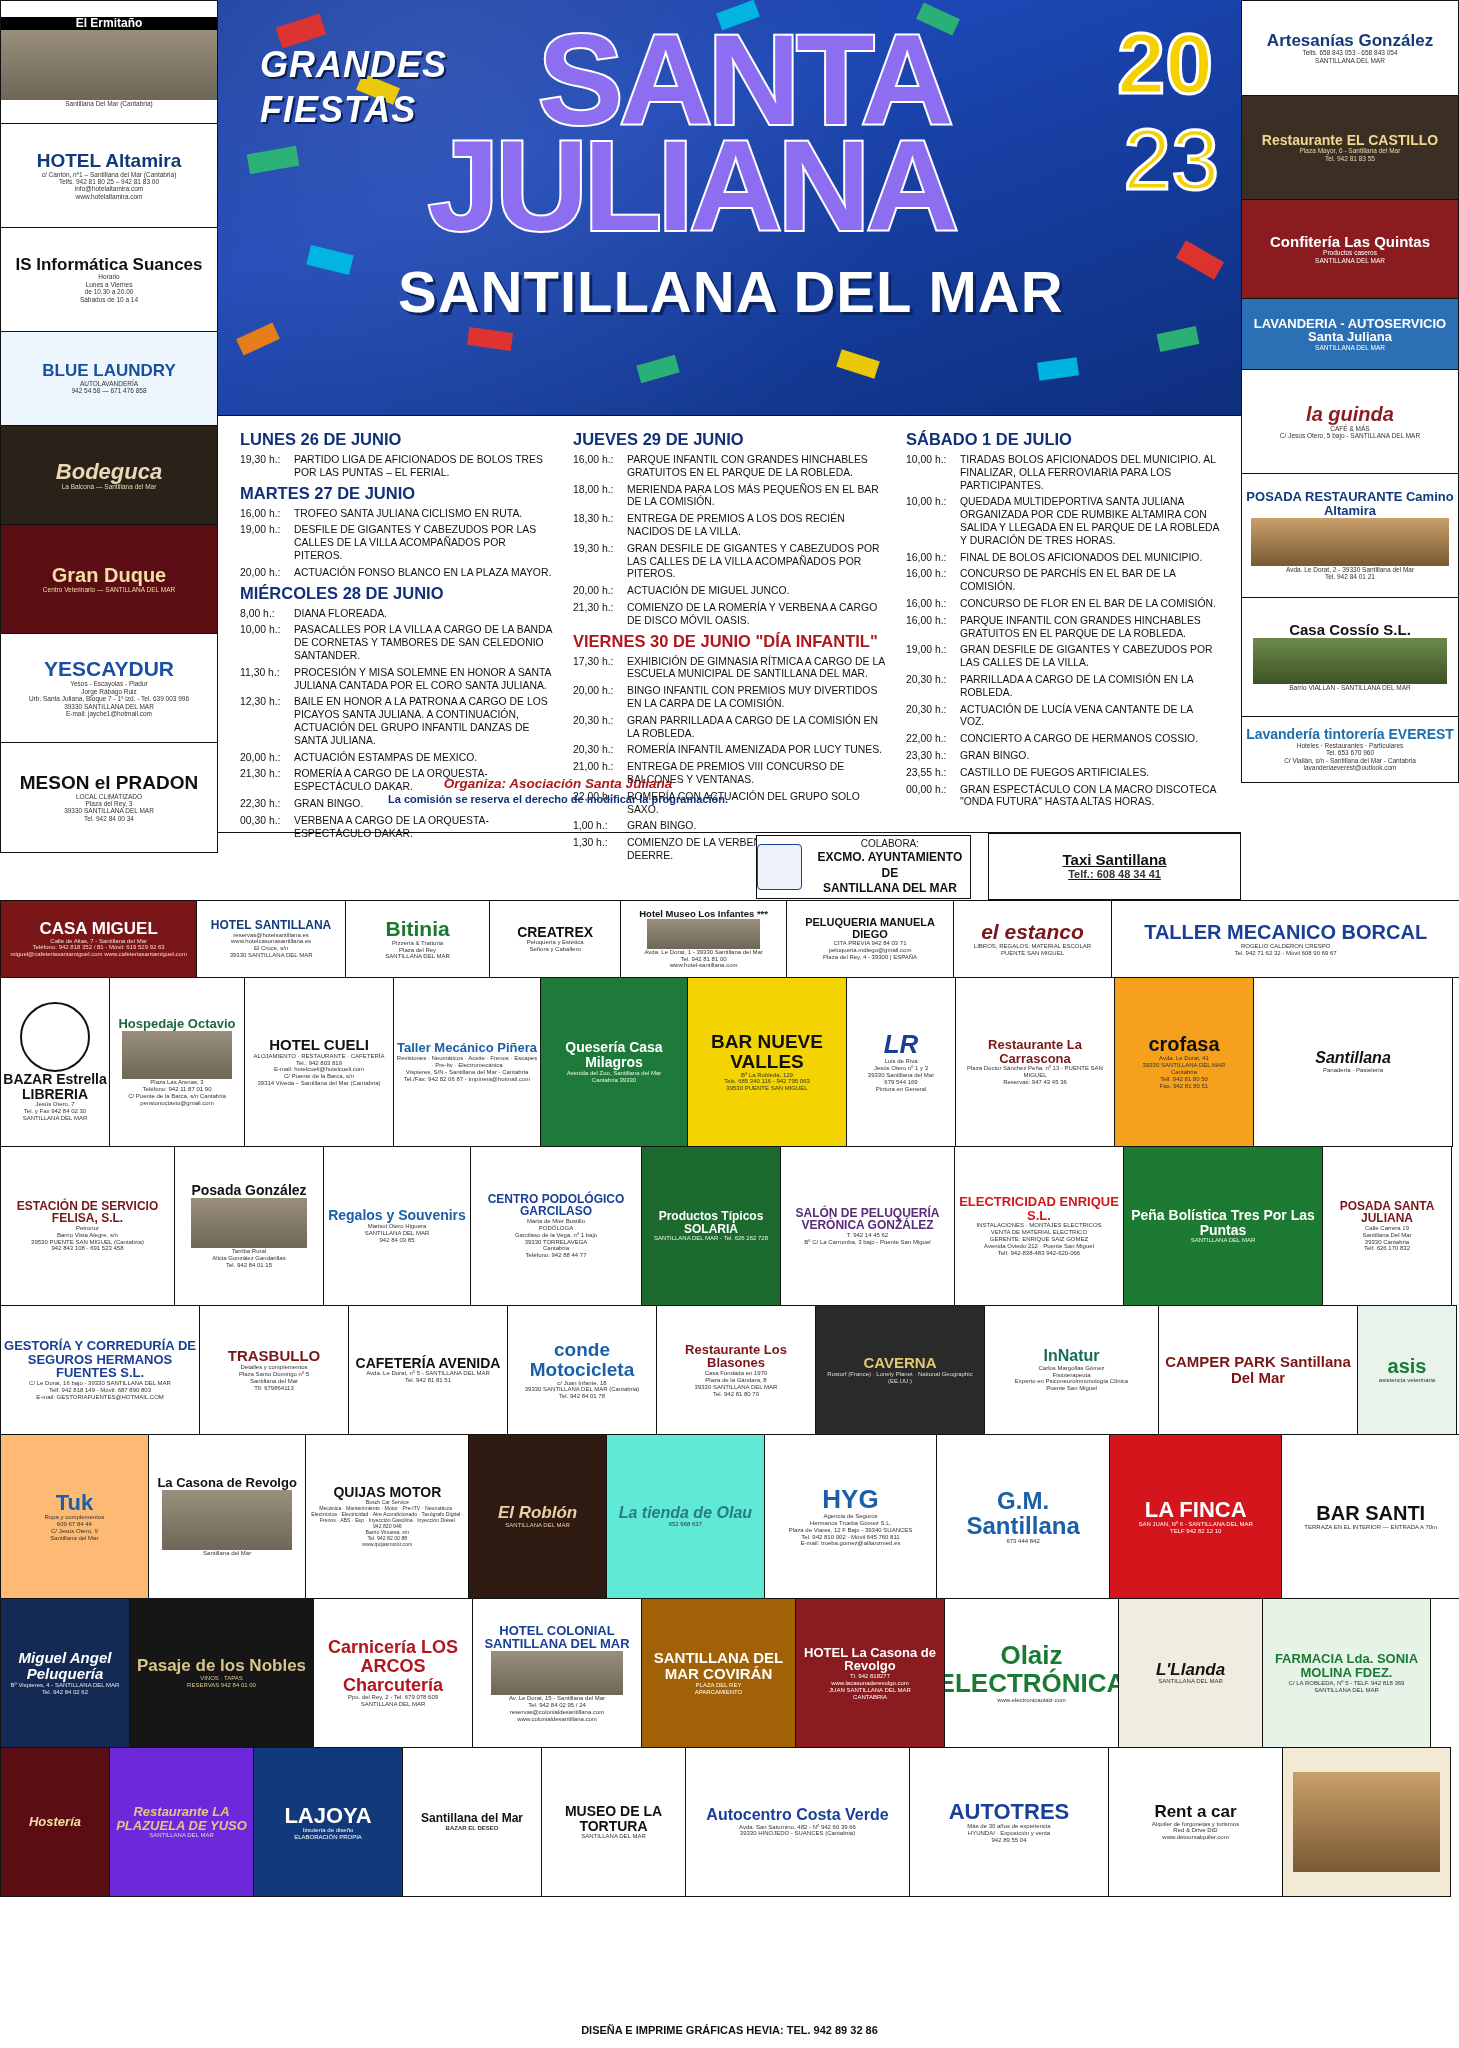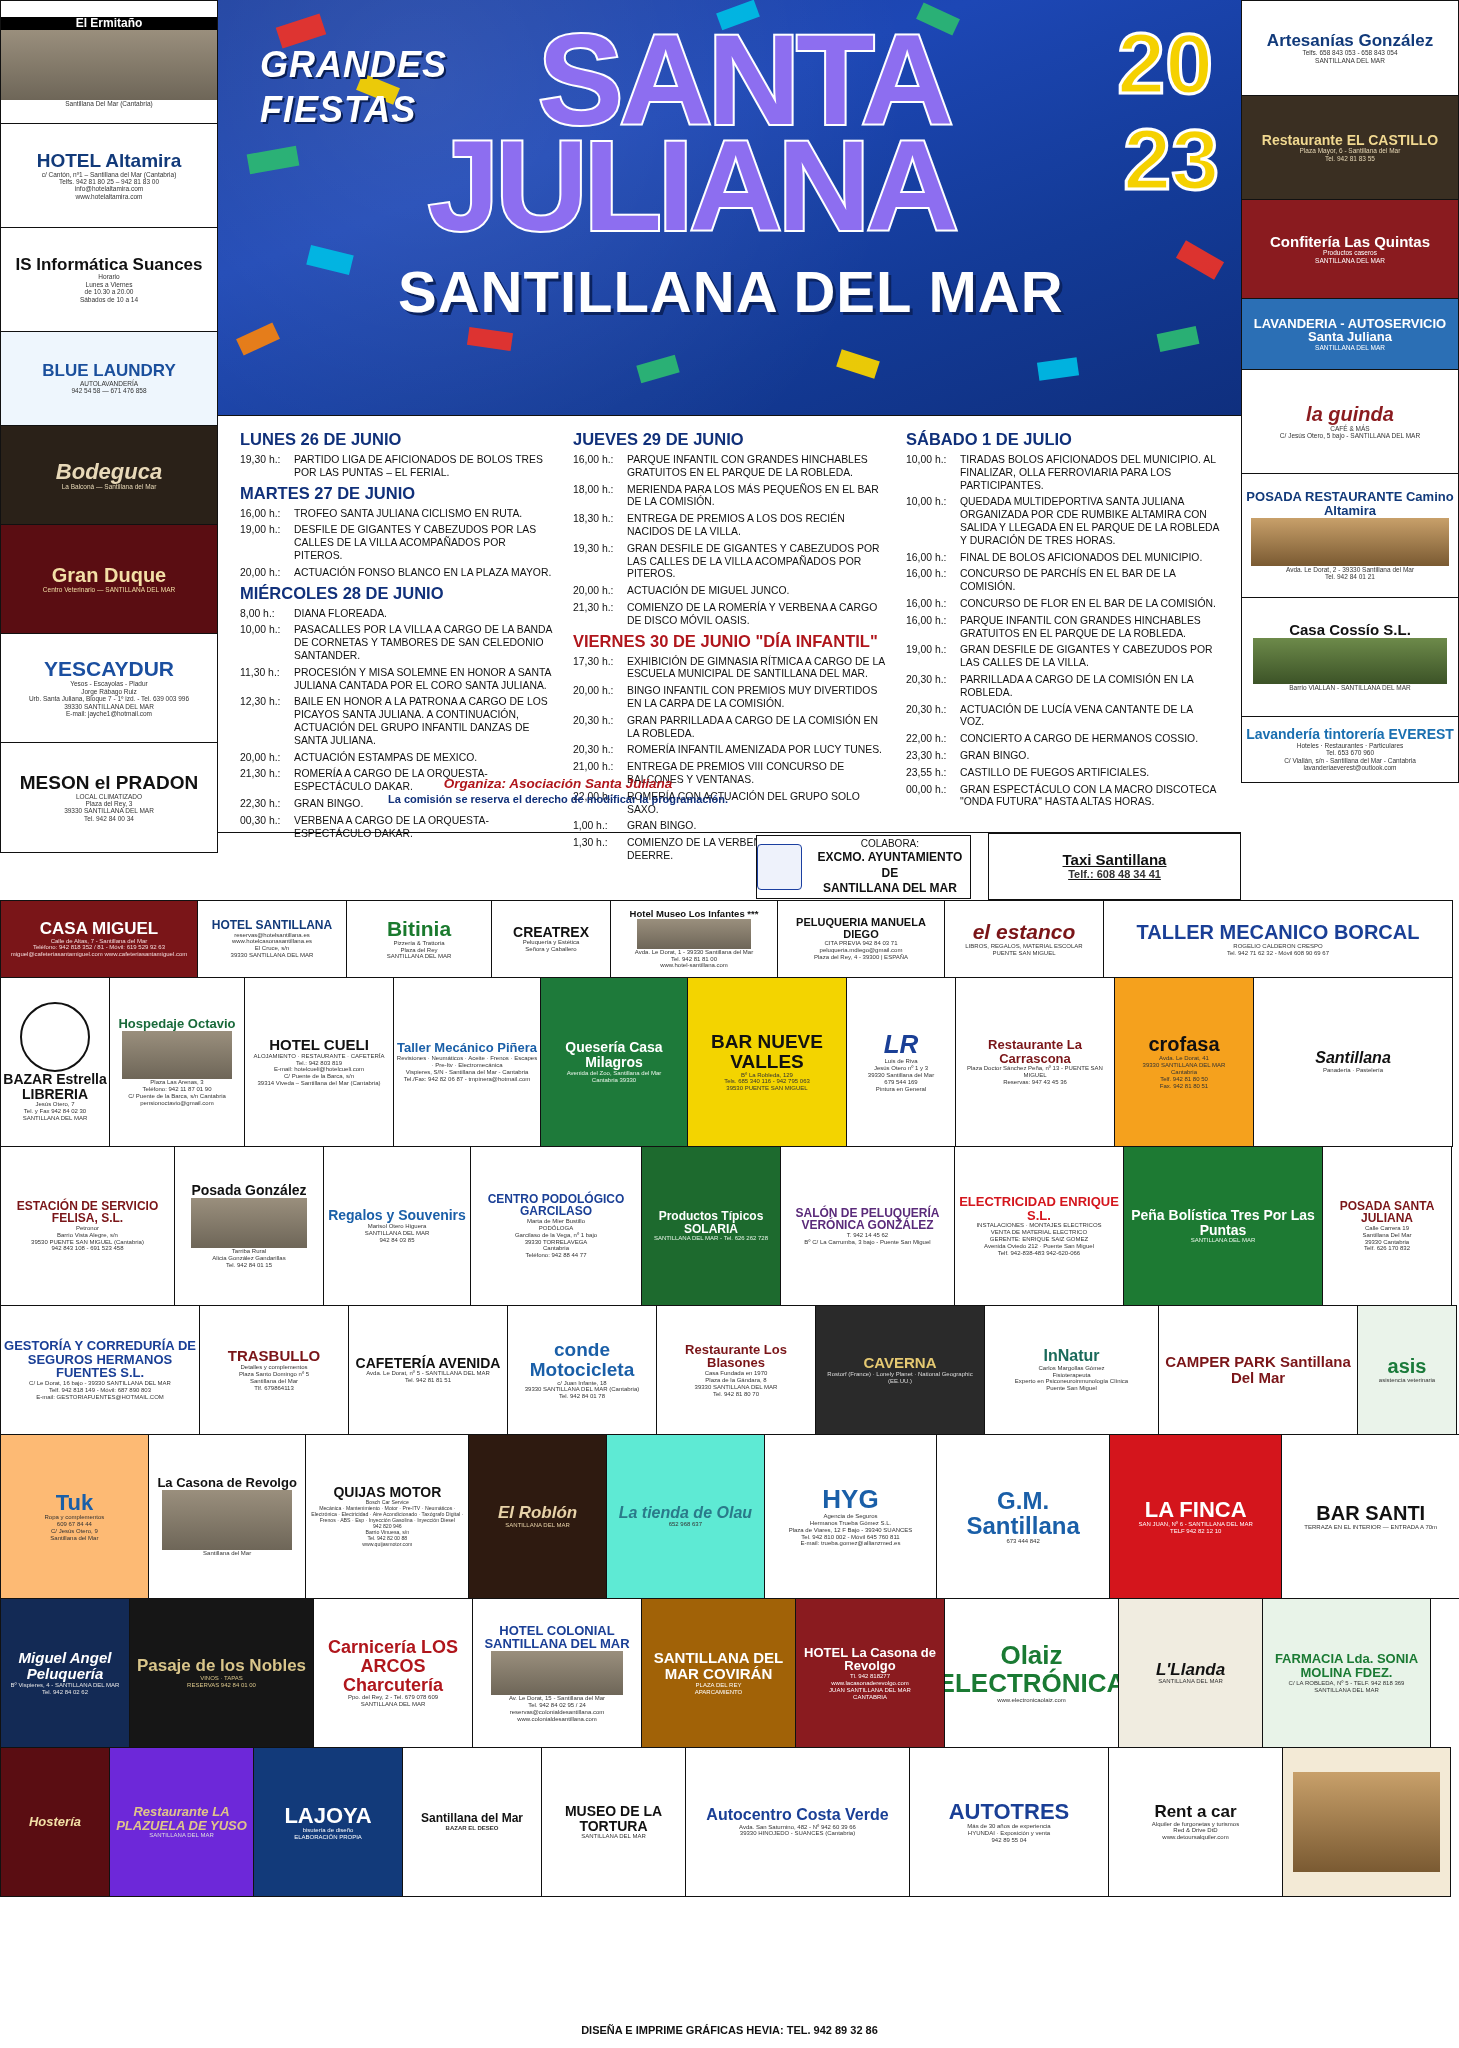--- a/index.html
+++ b/index.html
@@ -43,21 +43,21 @@
   }
   .bigword {
     position:absolute; font-weight:bold; color:#8d6ef0;
     -webkit-text-stroke:4px #ffffff;
     paint-order:stroke fill;
     letter-spacing:-4px;
   }
   .santa { left:320px; top:6px; font-size:128px; }
   .juliana { left:210px; top:112px; font-size:128px; }
   .y20 { position:absolute; right:28px; top:14px; font-size:86px; font-weight:bold; color:#f5d100; -webkit-text-stroke:3px #fff; }
-  .y23 { position:absolute; right:22px; top:110px; font-size:86px; font-weight:bold; color:#f5d100; -webkit-text-stroke:3px #fff; }
+  .y23 { position:absolute; right:22px; top:110px; font-size:86px; font-weight:normal; color:#f5d100; -webkit-text-stroke:3px #fff; }
   .sdm {
     position:absolute; left:180px; top:258px; font-size:58px; font-weight:bold; color:#ffffff;
     letter-spacing:1px; text-shadow:3px 3px 0 #0b2360;
   }
 
   
   .program {
     position:absolute; left:0; top:415px; width:1023px; height:418px;
     background:#ffffff; border:1px solid #111; border-left:none; border-right:none;
     display:flex; padding:10px 12px 4px 12px;
@@ -452,21 +452,21 @@
 www.hotelcasonasantillana.es
 El Cruce, s/n
 39330 SANTILLANA DEL MAR</div>
       </div>
       <div class="cell" style="width:146px;height:78px">
         <div class="name" style="font-size:21px;color:#1a7a2e">Bitinia</div>
         <div class="tiny" style="white-space:pre-line">Pizzería &amp; Trattoria
 Plaza del Rey
 SANTILLANA DEL MAR</div>
       </div>
-      <div class="cell" style="width:120px;height:78px">
+      <div class="cell" style="width:132px;height:78px">
         <div class="name" style="font-size:14px">CREATREX</div>
         <div class="tiny" style="white-space:pre-line">Peluquería y Estética
 Señora y Caballero</div>
       </div>
       <div class="cell" style="width:168px;height:78px">
         <div class="name" style="font-size:9.5px">Hotel Museo Los Infantes ***</div>
         <div class="photo ph-stone" style="height:30px;width:70%"></div>
         <div class="tiny" style="white-space:pre-line">Avda. Le Dorat, 1 - 39330 Santillana del Mar
 Tel. 942 81 81 00
 www.hotel-santillana.com</div>

